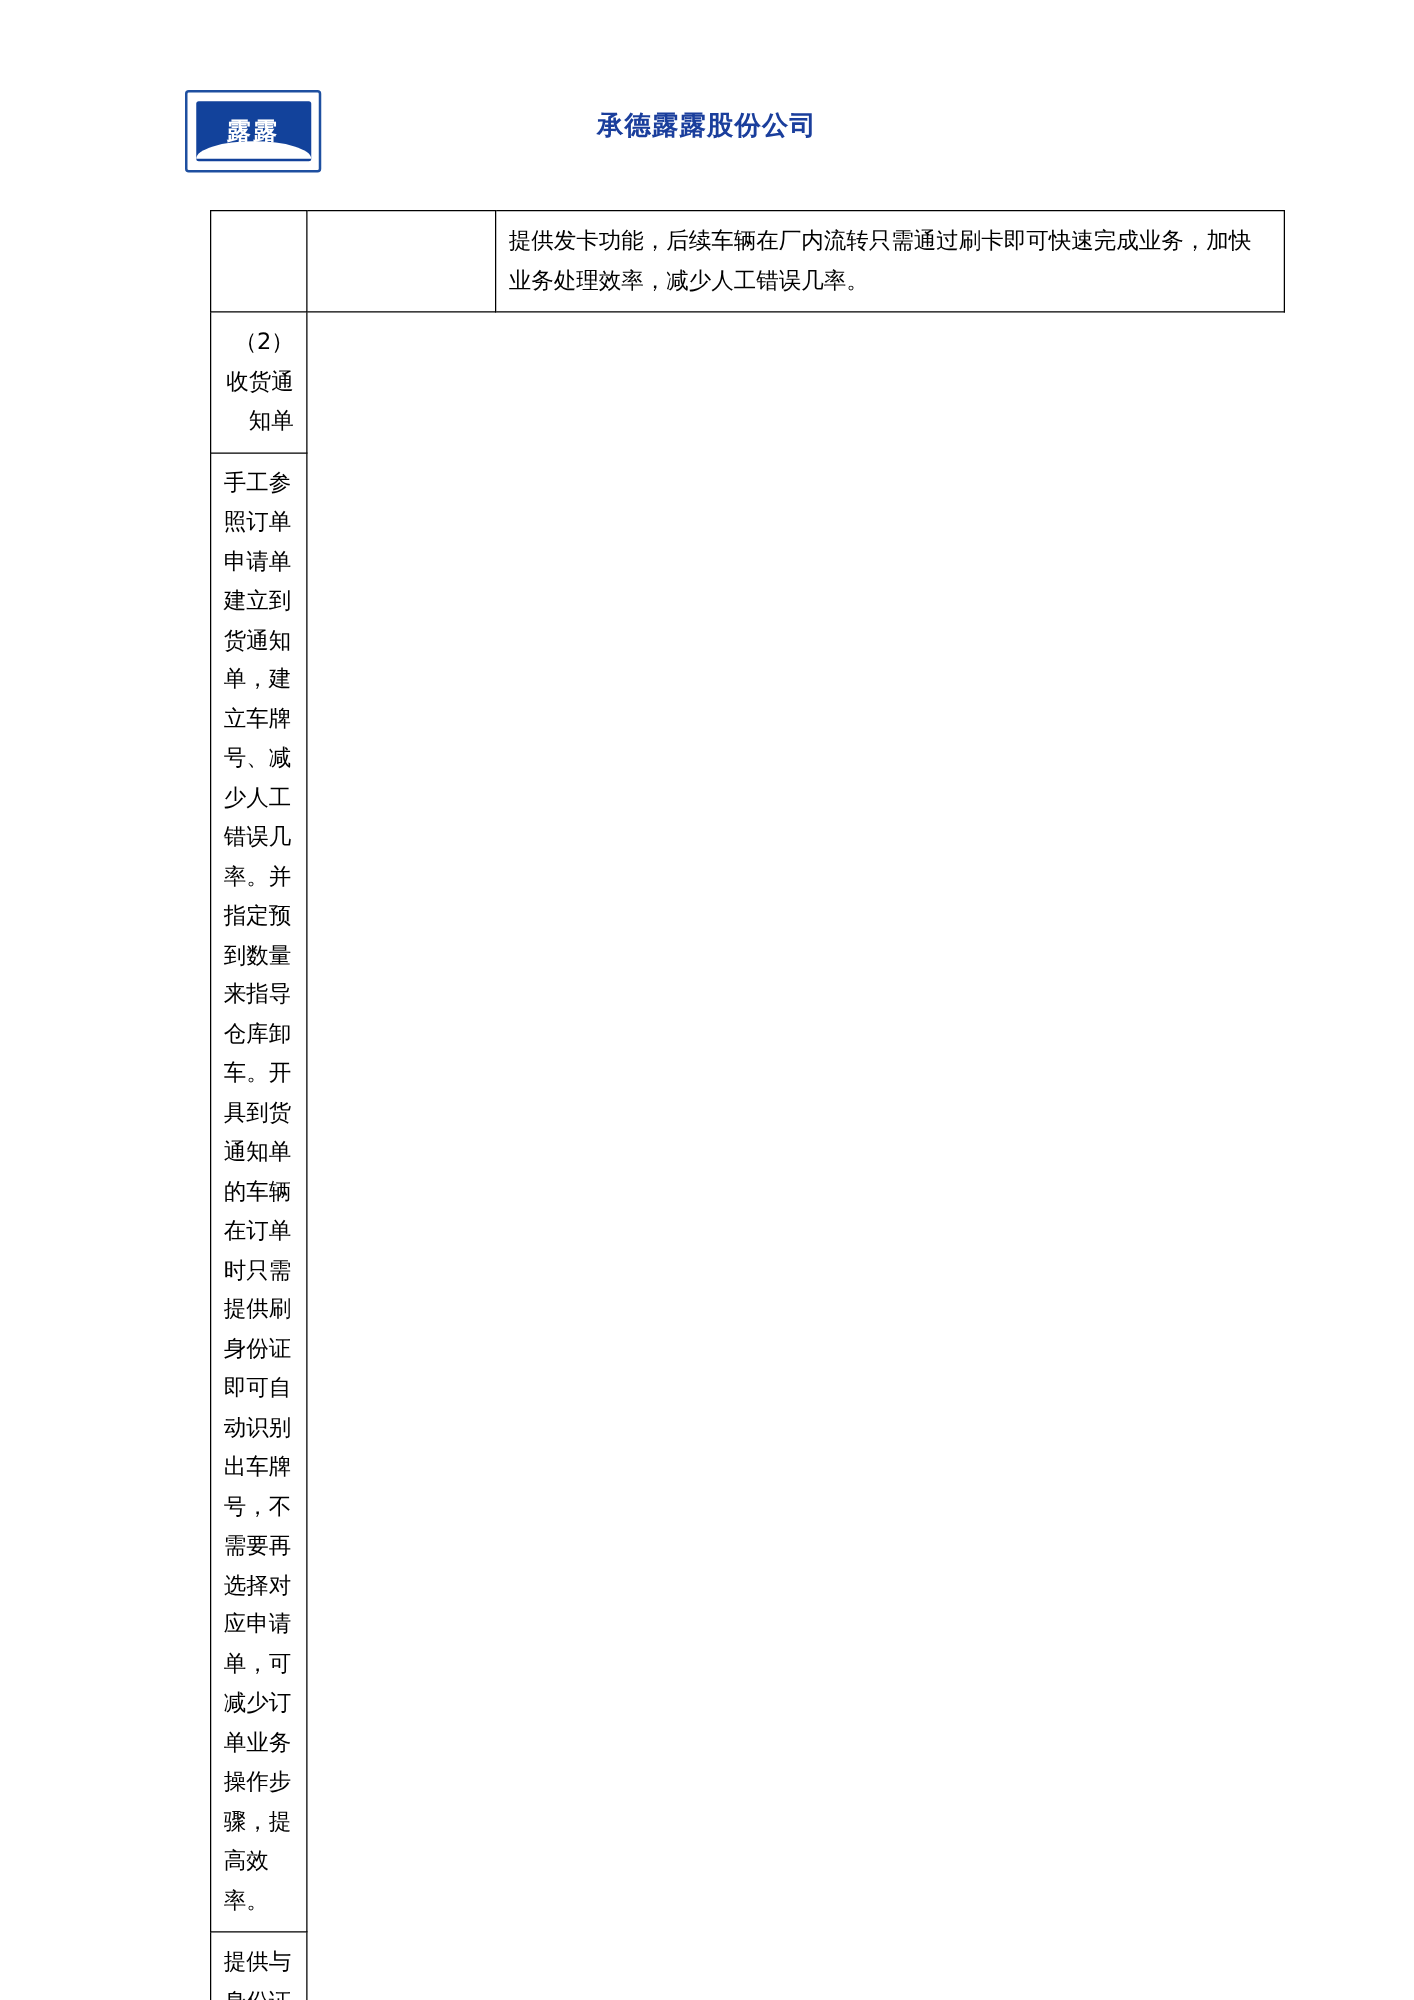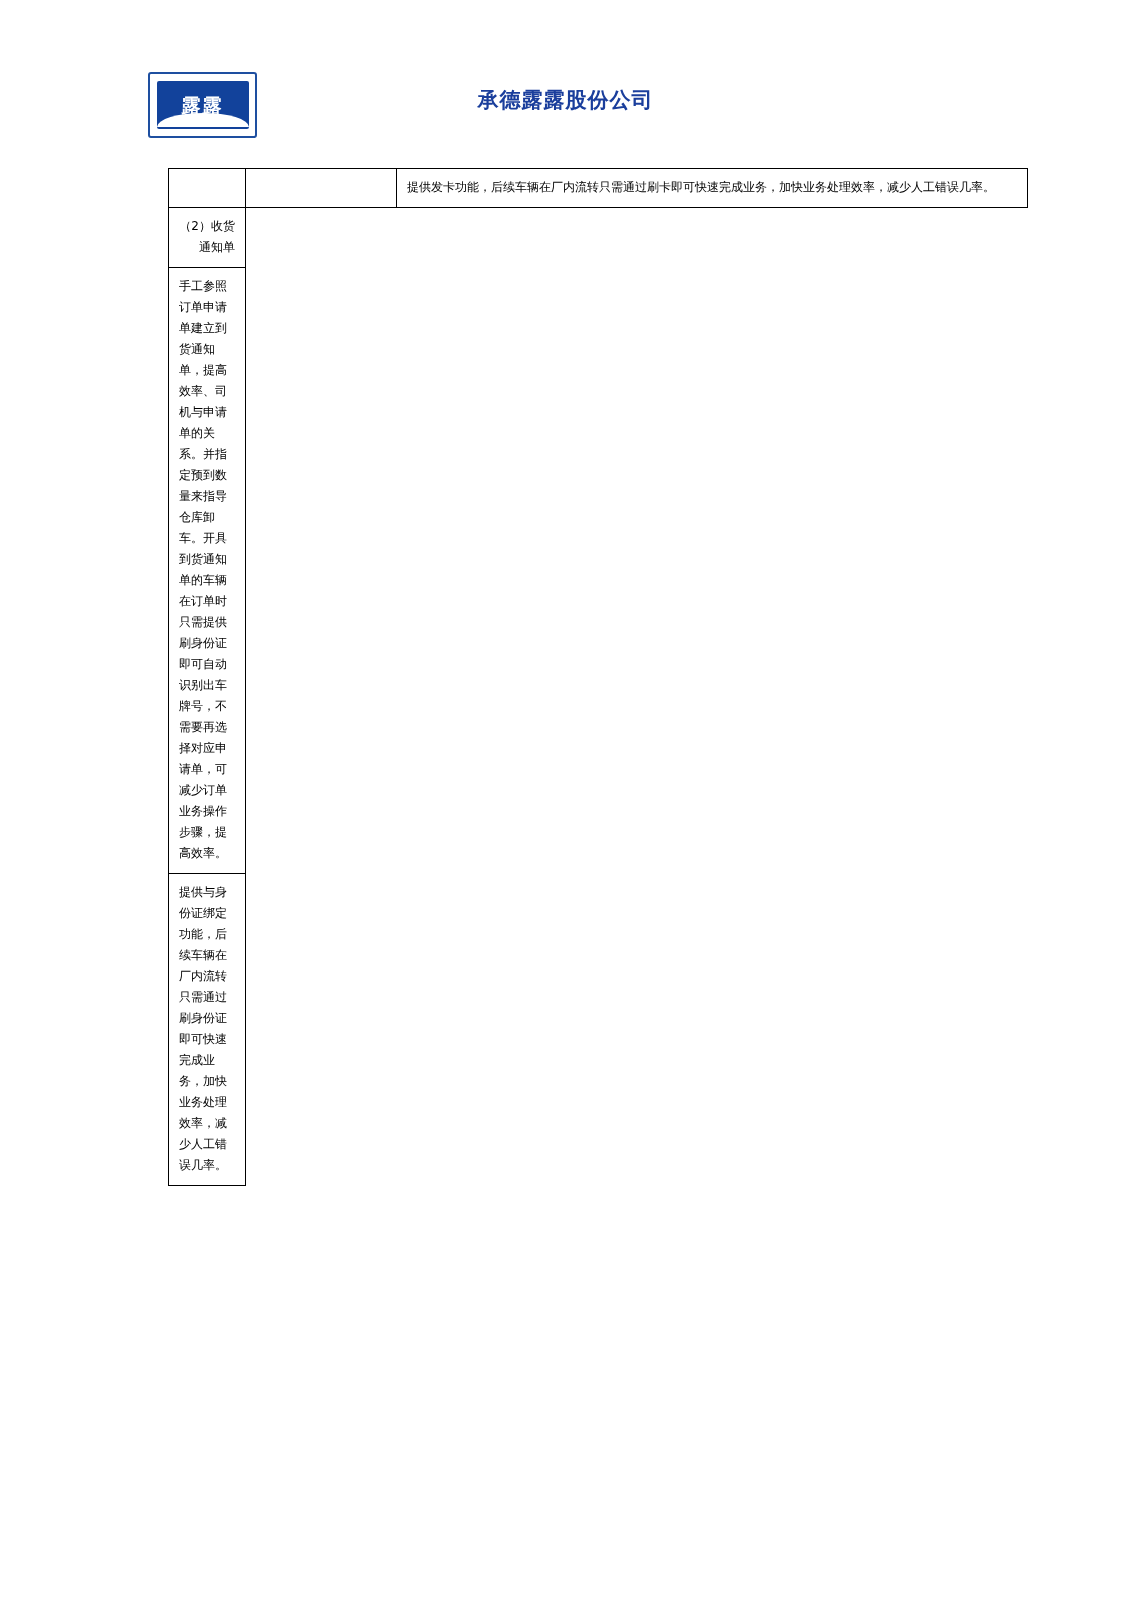--- a/index.html
+++ b/index.html
@@ -91,21 +91,21 @@
     width: 796px;
   }
   table.doc {
     border-collapse: collapse;
     width: 796px;
     table-layout: fixed;
   }
   table.doc td {
     border: 1px solid #000000;
     padding: 8px 10px 9px 10px;
-    font-size: 12px;
+    font-size: 18px;
     line-height: 1.75;
     vertical-align: top;
     font-family: "DejaVu Sans", sans-serif;
     word-break: break-all;
   }
   td.c-num {
     width: 56px;
     text-align: center;
     vertical-align: middle;
     padding: 8px 2px;
@@ -150,21 +150,21 @@
 
         <tr>
           <td class="c-num"></td>
           <td class="c-name"></td>
           <td class="c-desc">提供发卡功能，后续车辆在厂内流转只需通过刷卡即可快速完成业务，加快业务处理效率，减少人工错误几率。</td>
         </tr>
         <tr>
           <td class="c-desc" colspan="1" style="border-left:1px solid #000;text-align:right;">（2）收货通知单</td>
         </tr>
         <tr>
-          <td class="c-desc">手工参照订单申请单建立到货通知单，提高效率、司机与申请单的关系。并指定预到数量来指导仓库卸车。开具到货通知单的车辆在订单时只需提供刷身份证即可自动识别出车牌号，不需要再选择对应申请单，可减少订单业务操作步骤，提高效率。</td>
+          <td class="c-desc">手工参照订单申请单建立到货通知单，建立车牌号、减少人工错误几率。并指定预到数量来指导仓库卸车。开具到货通知单的车辆在订单时只需提供刷身份证即可自动识别出车牌号，不需要再选择对应申请单，可减少订单业务操作步骤，提高效率。</td>
         </tr>
         <tr>
           <td class="c-desc">提供与身份证绑定功能，后续车辆在厂内流转只需通过刷身份证即可快速完成业务，加快业务处理效率，减少人工错误几率。</td>
         </tr>
 
       </tbody>
     </table>
   </div>
 
 </div>

